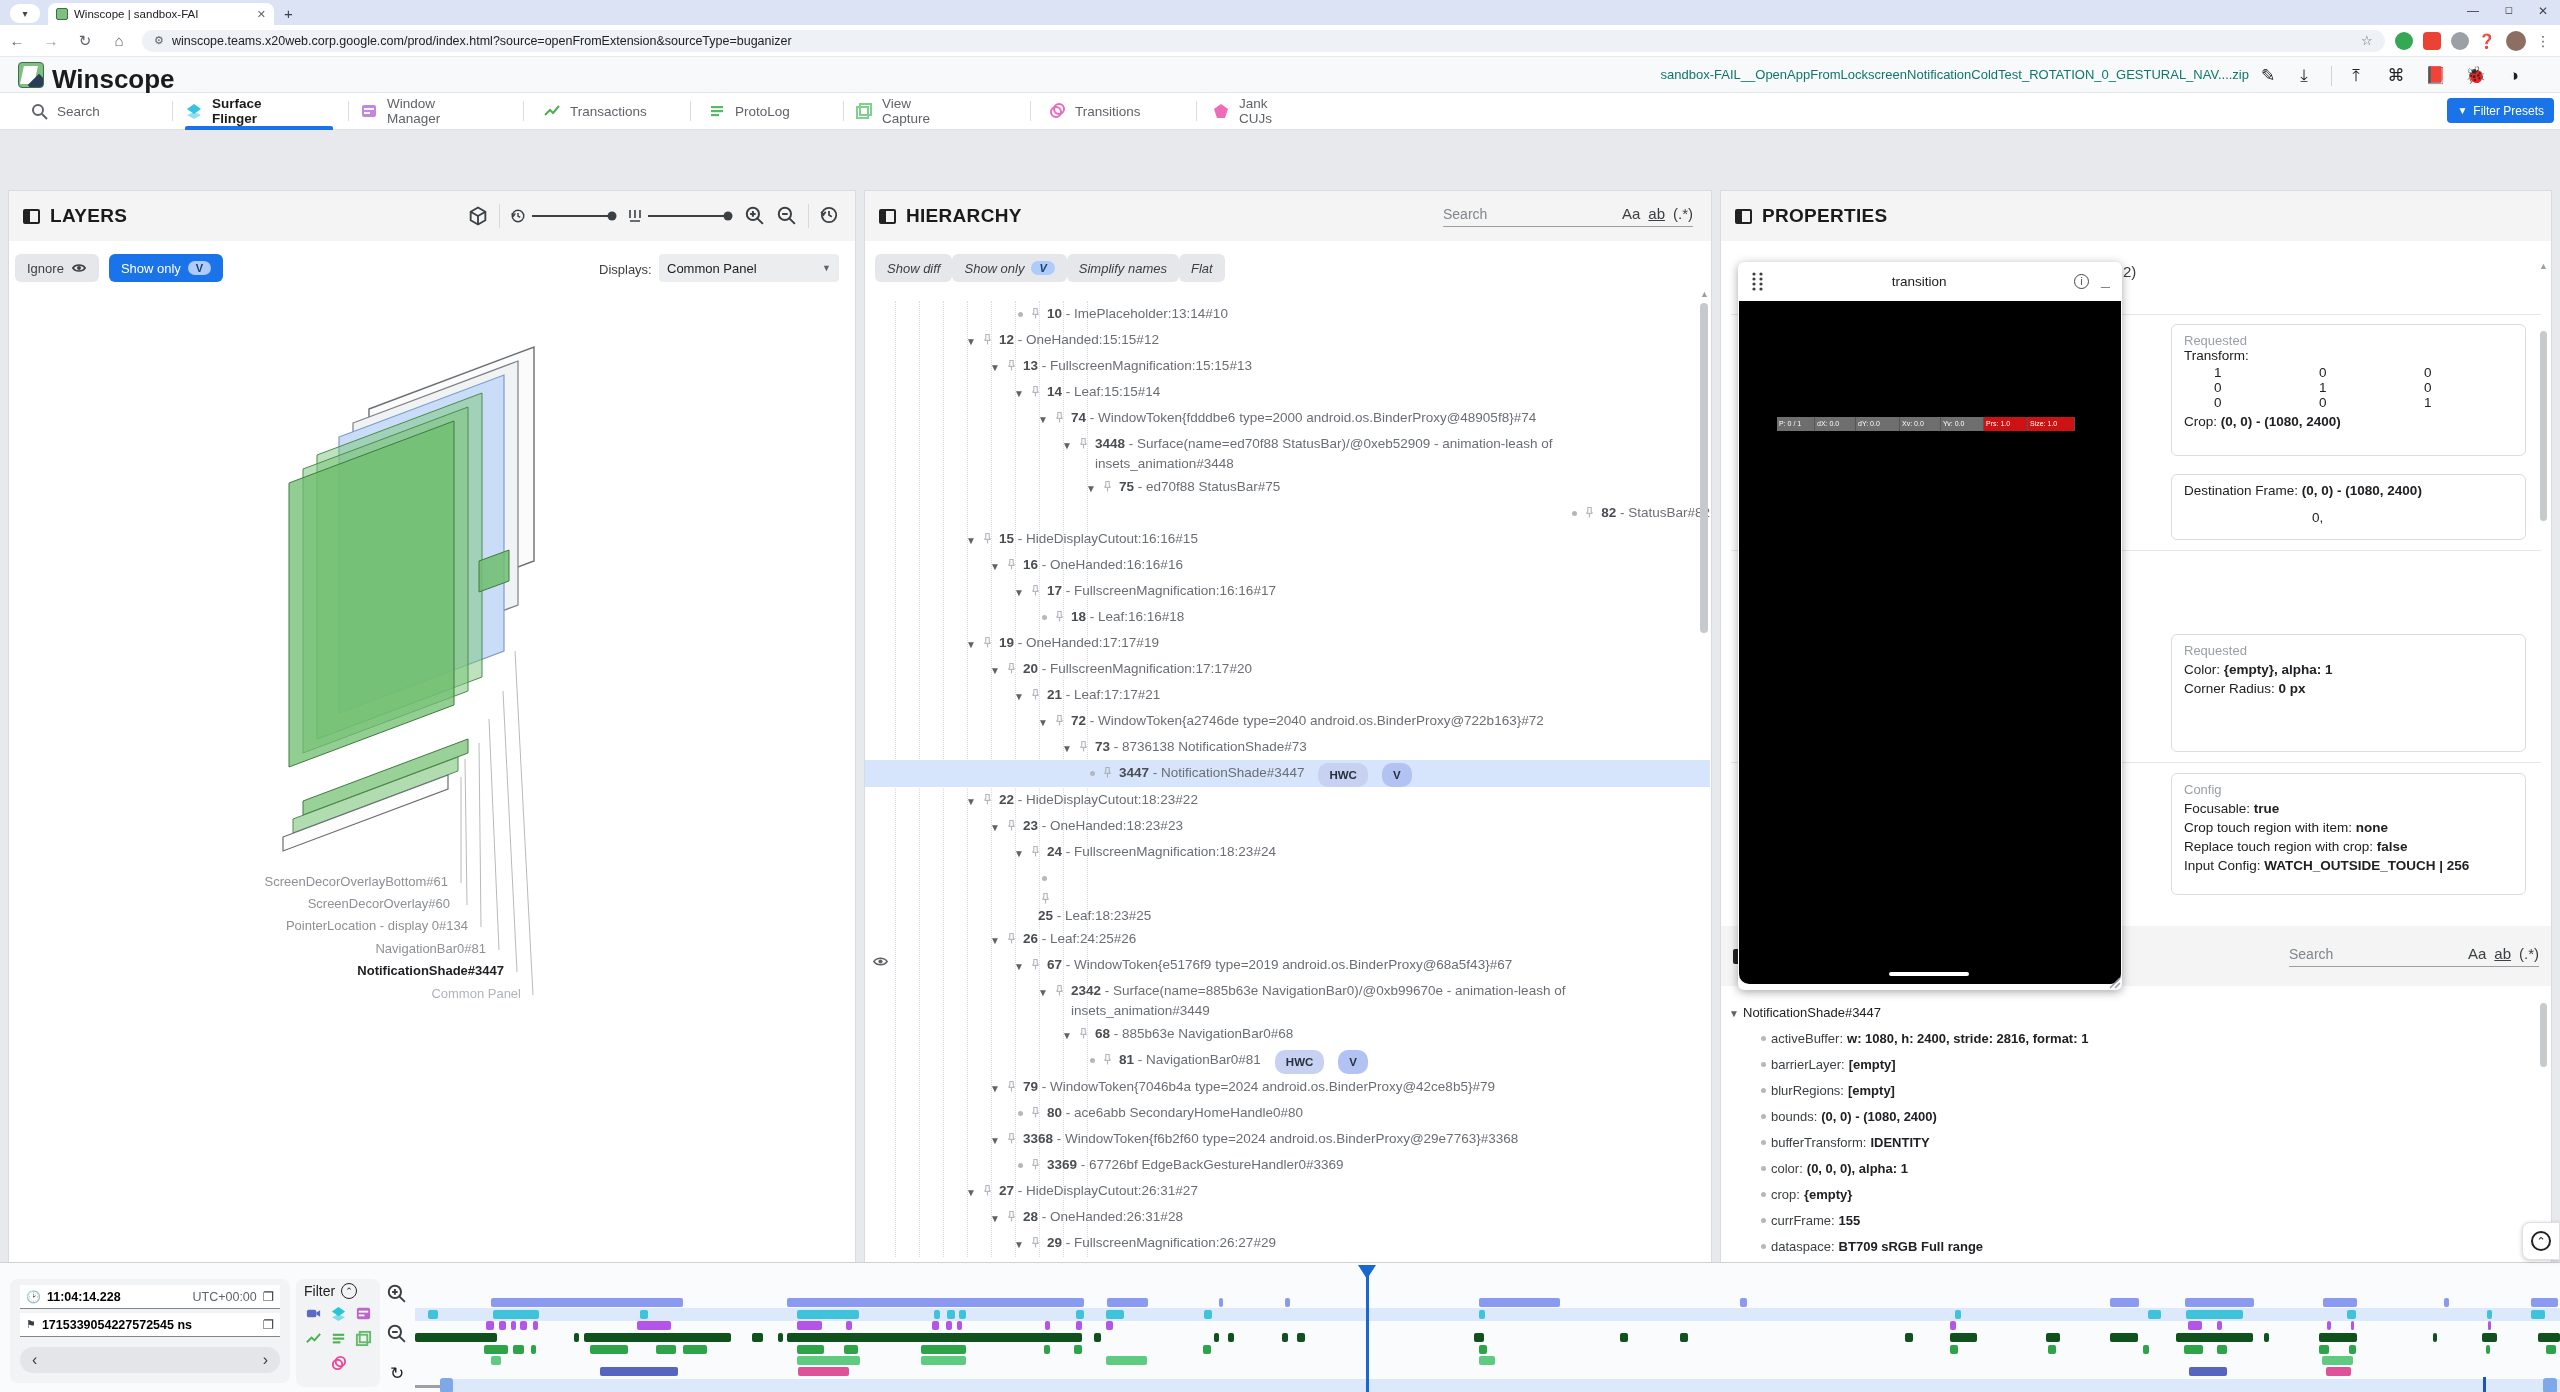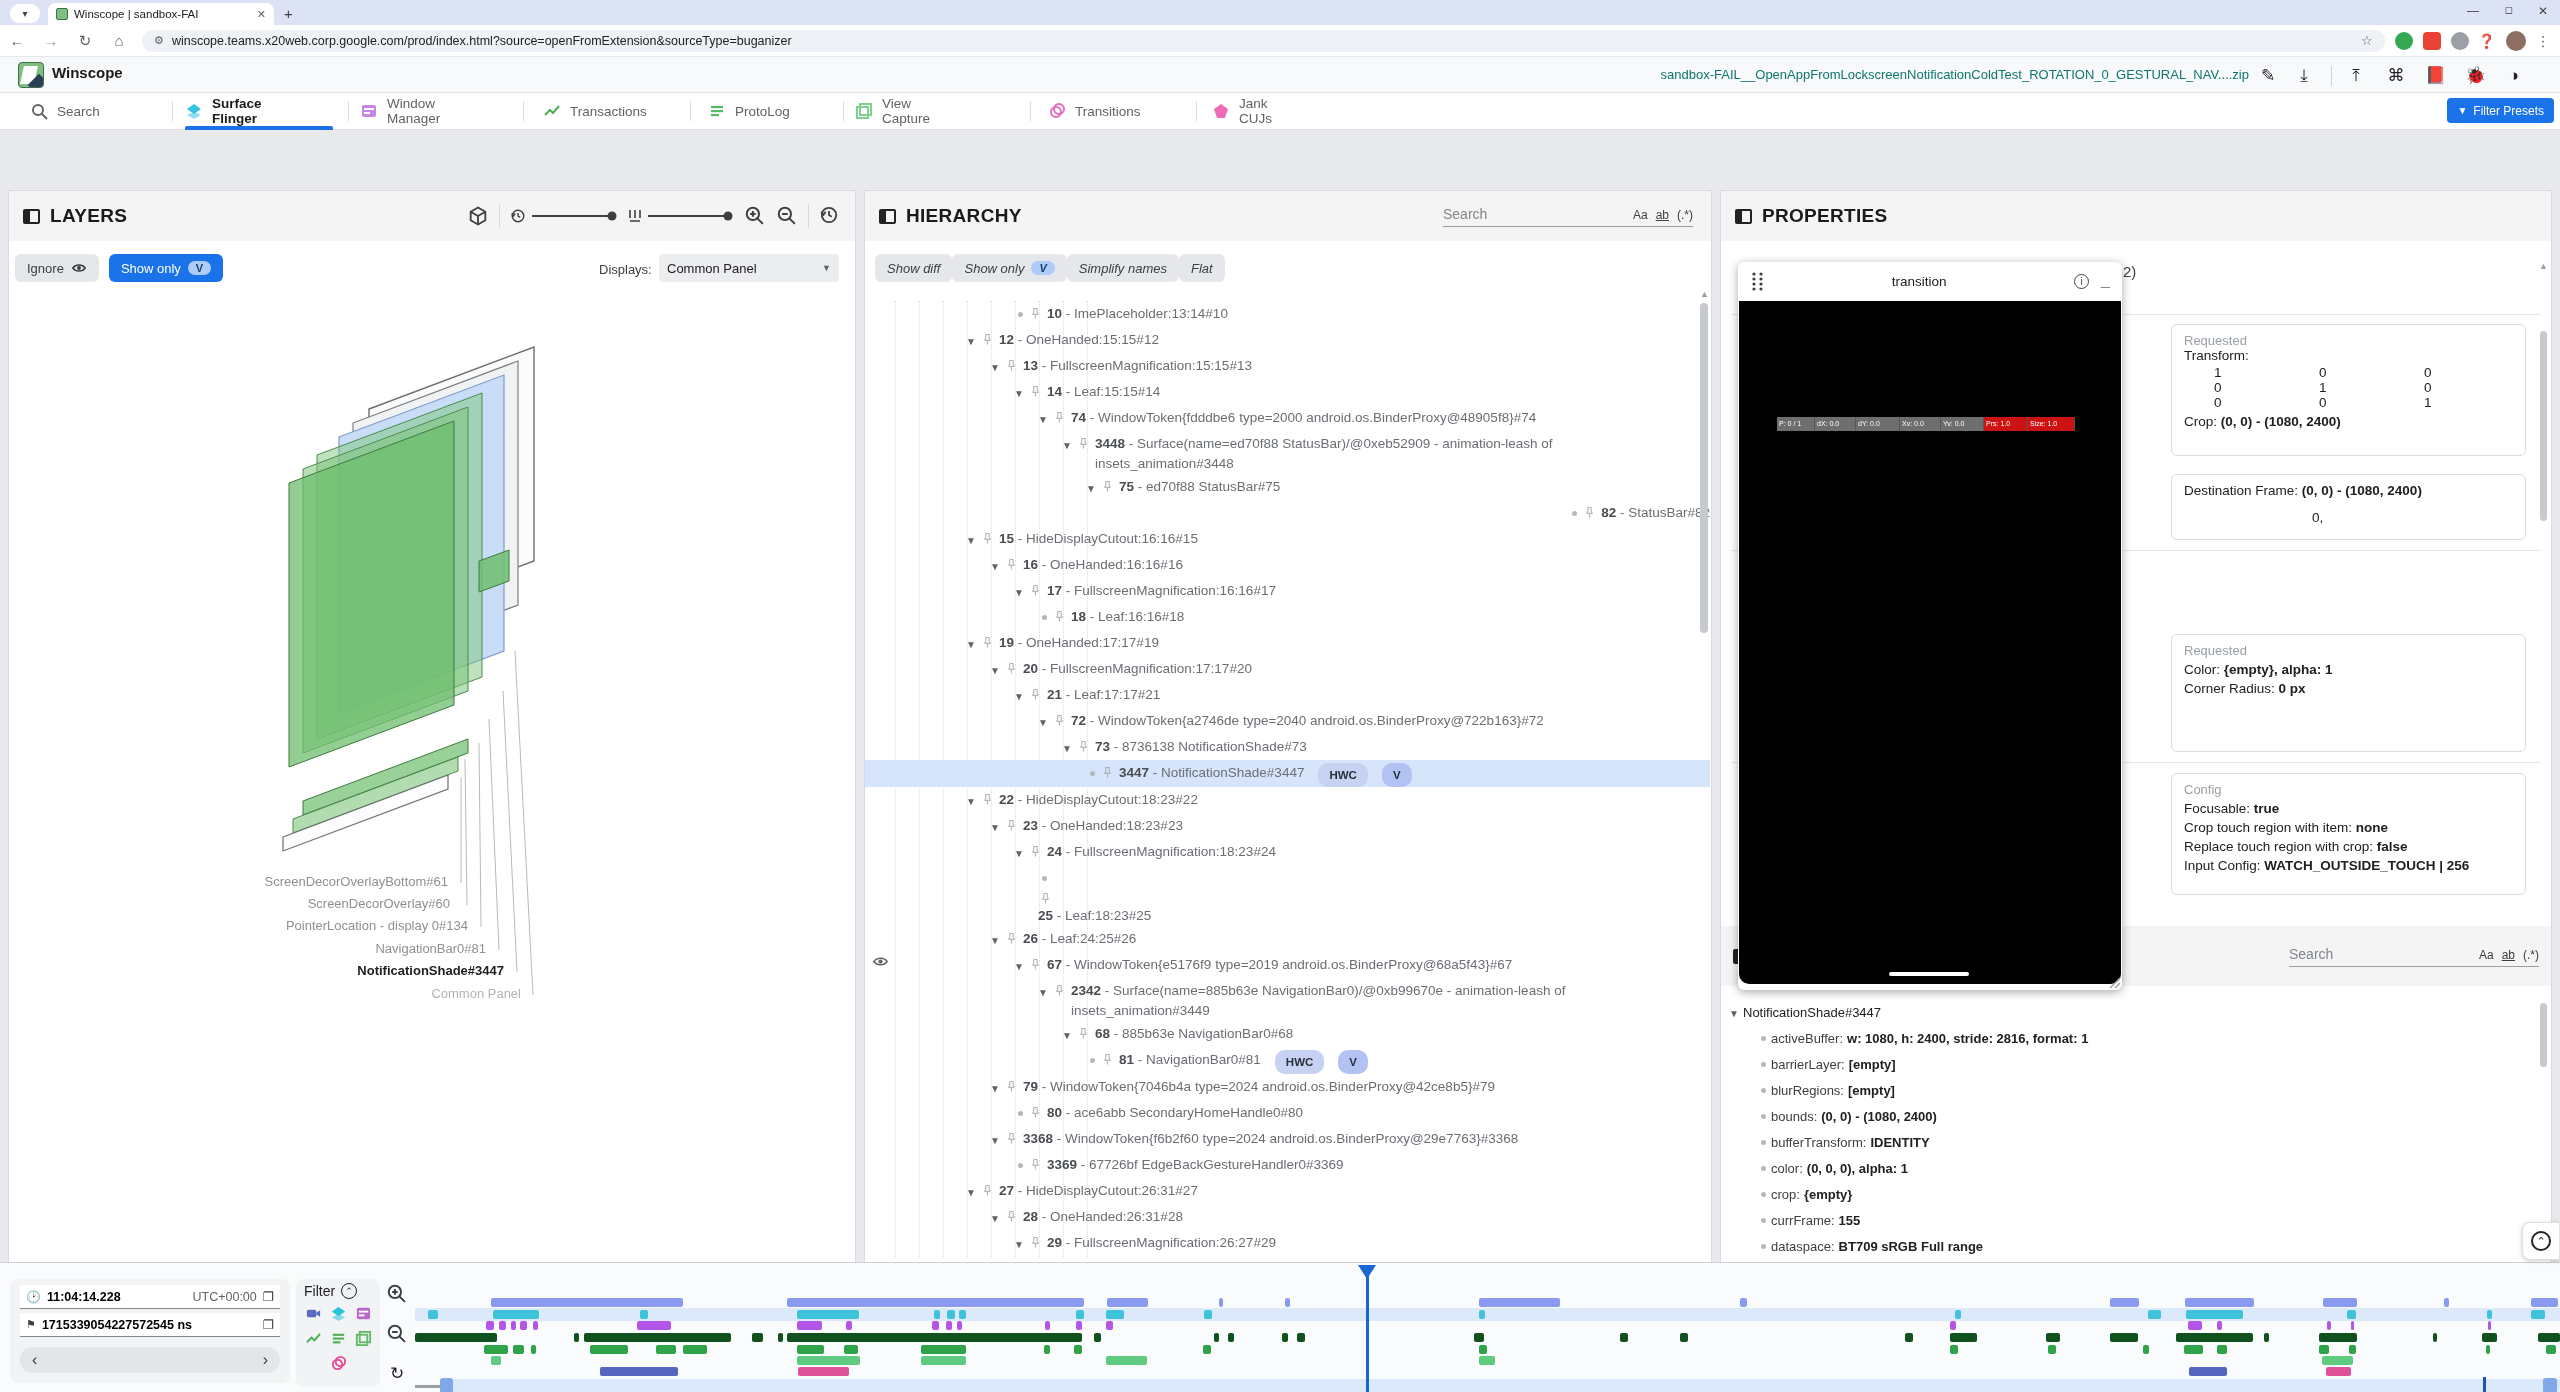--- a/index.html
+++ b/index.html
@@ -13,41 +13,41 @@
   .winbtn{color:#444;font-size:12px;width:30px;text-align:center;top:4px;}
   #toolbar{left:0;top:25px;width:2560px;height:31px;background:#fff;display:flex;align-items:center;}
   .navglyph{color:#5f6368;font-size:15px;width:34px;text-align:center;}
   #omnibox{height:22px;background:#EEF1F6;border-radius:11px;flex:1;margin:0 10px 0 6px;display:flex;align-items:center;padding:0 12px;gap:8px;}
   #url-text{font-size:12.5px;color:#202124;white-space:nowrap;overflow:hidden;flex:1;}
   
   #wheader{left:0;top:57px;width:2560px;height:36px;background:#F8F9FA;border-bottom:1px solid #E3E5E8;}
   #wlogo{left:18px;top:62px;width:26px;height:26px;background:#7FBF7F;border-radius:4px;border:1px solid #3c6e4f;overflow:hidden;}
   #wlogo:before{content:"";position:absolute;left:3px;top:3px;width:14px;height:18px;background:#fff;transform:skewX(-12deg);}
   #wlogo:after{content:"";position:absolute;right:-4px;bottom:-6px;width:16px;height:16px;background:#2b3e57;transform:rotate(45deg);}
-  #wtitle{left:52px;top:64px;font-size:15px;font-weight:700;color:#1b1b1b;}
+  #wtitle{left:52px;top:64px;font-size:26px;font-weight:700;color:#1b1b1b;}
   #filehdr{right:311px;top:67px;font-size:13px;color:#0f766e;}
   .hicon{top:64px;width:24px;height:24px;color:#202124;font-size:17px;text-align:center;line-height:24px;}
   
   #navrow{left:0;top:93px;width:2560px;height:37px;background:#fff;border-bottom:1px solid #E0E0E0;}
   .navtab{top:93px;height:36px;display:flex;align-items:center;gap:9px;font-size:13.5px;color:#5f6368;}
   .navtab.active{color:#1b1b1b;font-weight:600;}
   .navsep{top:101px;width:1px;height:20px;background:#DADCE0;}
   #active-underline{top:126px;height:4px;background:#1A73E8;border-radius:2px 2px 0 0;}
   #filter-presets{right:6px;top:98px;height:25px;background:#1A73E8;color:#fff;font-size:12px;border-radius:4px;display:flex;align-items:center;gap:6px;padding:0 10px;}
   
   .panel{top:190px;height:1351px;background:#fff;border:1px solid #D9DBDE;}
   .phead{left:0;top:0;right:0;height:50px;background:#F4F4F5;display:flex;align-items:center;padding:0 14px;gap:10px;}
   .ptitle{font-size:19px;font-weight:600;color:#1b1b1b;letter-spacing:.3px;}
   .psq{width:17px;height:15px;border:2px solid #222;border-radius:2px;position:relative;}
   .psq:before{content:"";position:absolute;left:0px;top:0;bottom:0;width:5px;background:#222;}
   .chip{height:28px;border-radius:6px;background:#E6E7EA;color:#3C4043;font-size:13px;display:flex;align-items:center;gap:7px;padding:0 12px;}
   .vbadge{background:#AECBFA;color:#17406e;border-radius:9px;font-size:11px;padding:1px 8px;font-weight:600;}
   .searchline{border-bottom:1px solid #9AA0A6;display:flex;align-items:flex-end;gap:8px;padding-bottom:4px;}
   .searchph{color:#80868B;font-size:14px;flex:1;}
-  .matchic{color:#3C4043;font-size:12px;}
+  .matchic{color:#3C4043;font-size:15px;}
   
   #tree{left:0;top:110px;width:845px;height:956px;overflow:hidden;position:absolute;}
   .trow{position:relative;display:flex;align-items:flex-start;padding-top:3px;min-height:26px;font-size:13.5px;color:#6a6e73;line-height:20px;}
   .trow .tid{font-weight:700;color:#4a4d51;white-space:pre;}
   .tarr{width:14px;color:#5f6368;font-size:10px;margin-top:2px;flex:none;}
   .tdot{width:14px;flex:none;}
   .tdot:before{content:"";display:block;width:5px;height:5px;border-radius:50%;background:#b4b7bb;margin:8px 4px;}
   .tpin{flex:none;margin:2px 4px 0 0;opacity:.75;}
   .hwchip{background:#C7D1F1;border-radius:10px;font-size:11.5px;color:#28303b;padding:2px 11px;margin-left:14px;margin-top:0px;flex:none;font-weight:600;}
   .hwchip.v{background:#B2C3F3;}

